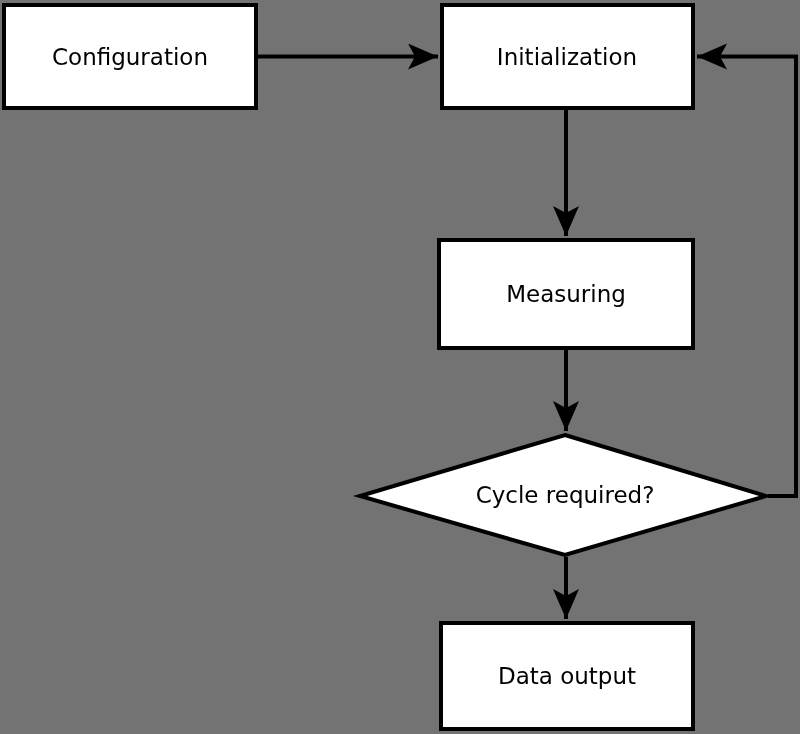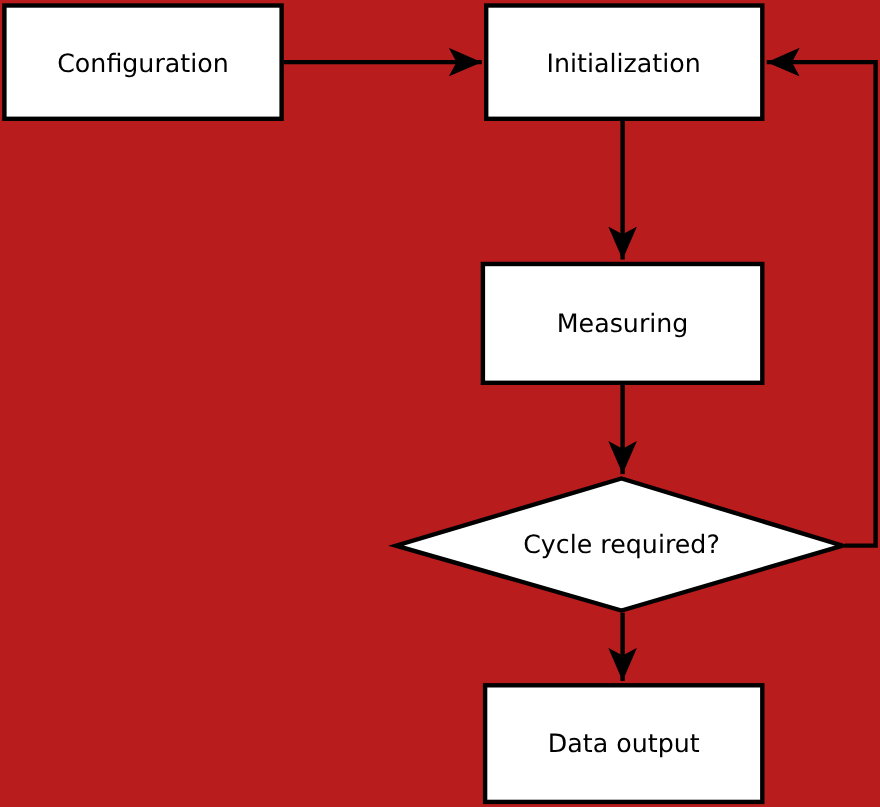--- a/index.html
+++ b/index.html
@@ -4,21 +4,21 @@
 <style>
   html, body {
     margin: 0;
     padding: 0;
     background: #ffffff;
   }
   .canvas {
     position: relative;
     width: 800px;
     height: 734px;
-    background: #b91c1c;
+    background: #737373;
     font-family: "DejaVu Sans", sans-serif;
   }
   svg text {
     font-family: "DejaVu Sans", sans-serif;
     font-size: 23px;
     fill: #000000;
   }
 </style>
 </head>
 <body>

